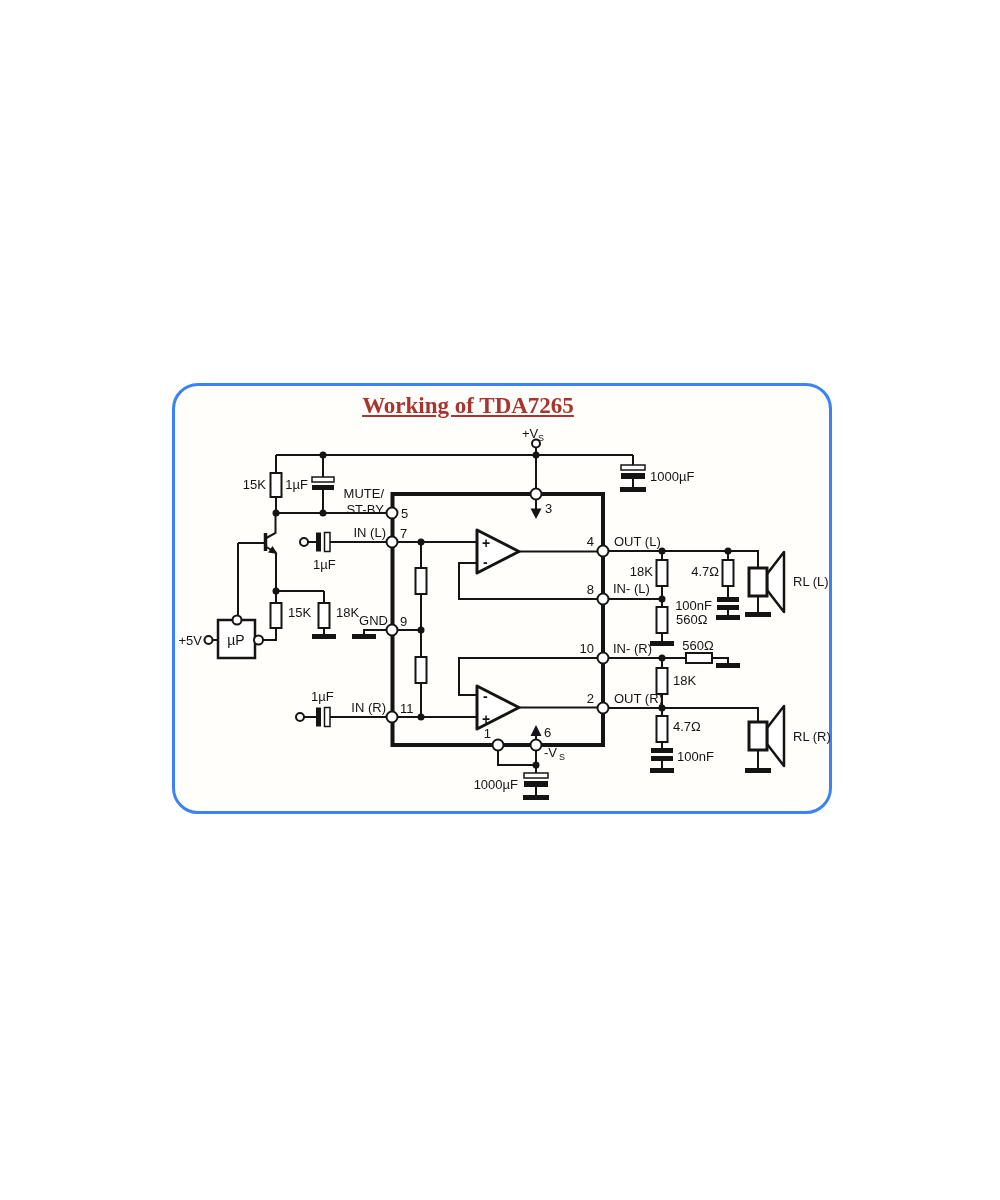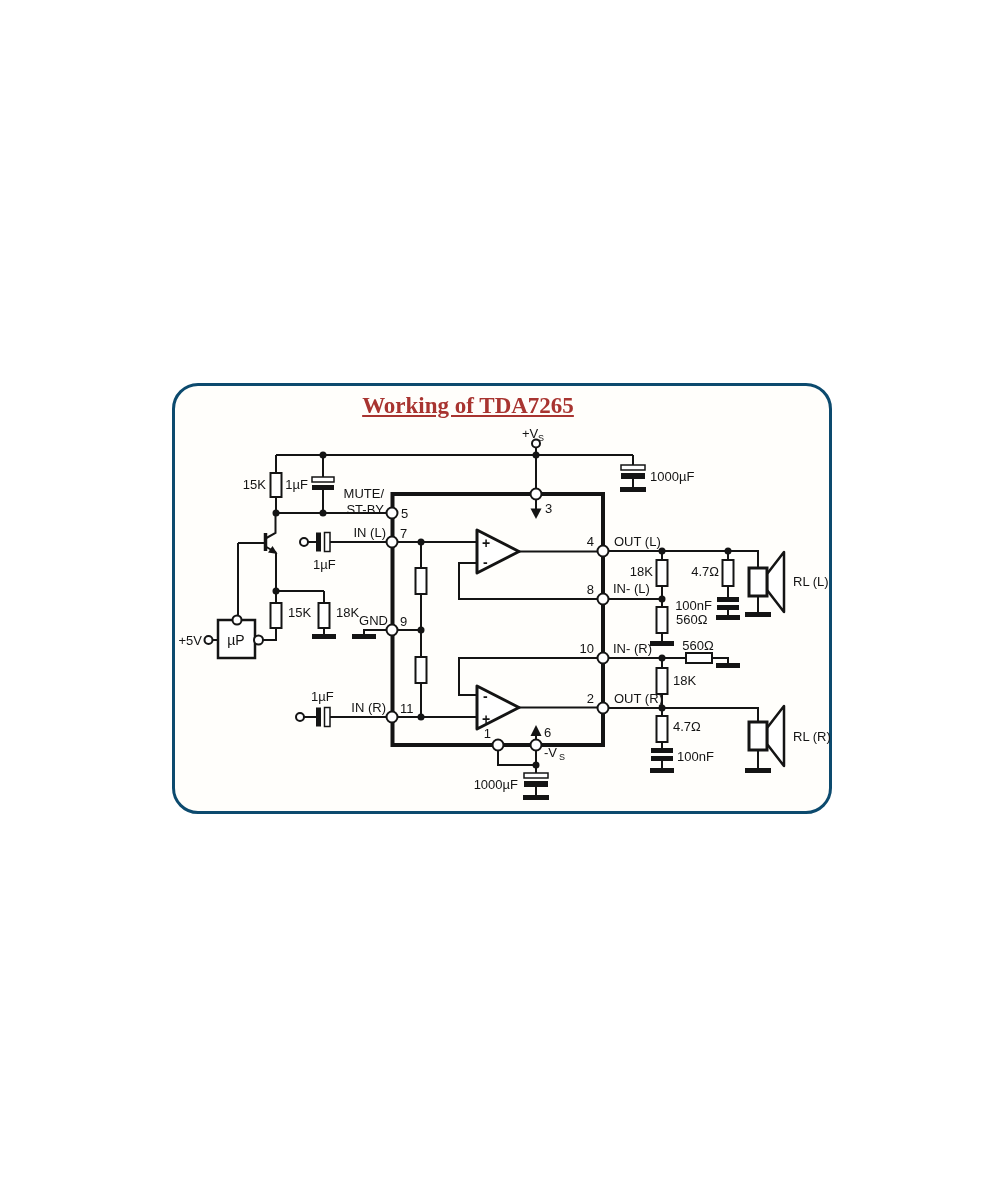--- a/index.html
+++ b/index.html
@@ -1,19 +1,19 @@
 <!DOCTYPE html>
 <html><head>
 <meta charset="utf-8">
 <style>
   html,body{margin:0;padding:0;background:#ffffff;}
   body{width:1000px;height:1200px;position:relative;font-family:"Liberation Sans",sans-serif;}
   .frame{
     position:absolute;left:172px;top:383px;width:654px;height:425px;
-    border:3px solid #0c4a6e;border-radius:26px;background:#fffefb;
+    border:3px solid #3b82f6;border-radius:26px;background:#fffefb;
   }
   .title{
     position:absolute;left:0;top:7px;width:586px;text-align:center;
     font-family:"Liberation Serif",serif;font-weight:bold;font-size:23px;
     color:#A83430;text-decoration:underline;margin:0;
   }
   svg{position:absolute;left:0;top:0;}
   svg text{font-family:"Liberation Sans",sans-serif;font-size:13px;fill:#141414;}
   text.sub{font-size:9px;}
   text.sign{font-size:14px;font-weight:bold;}

